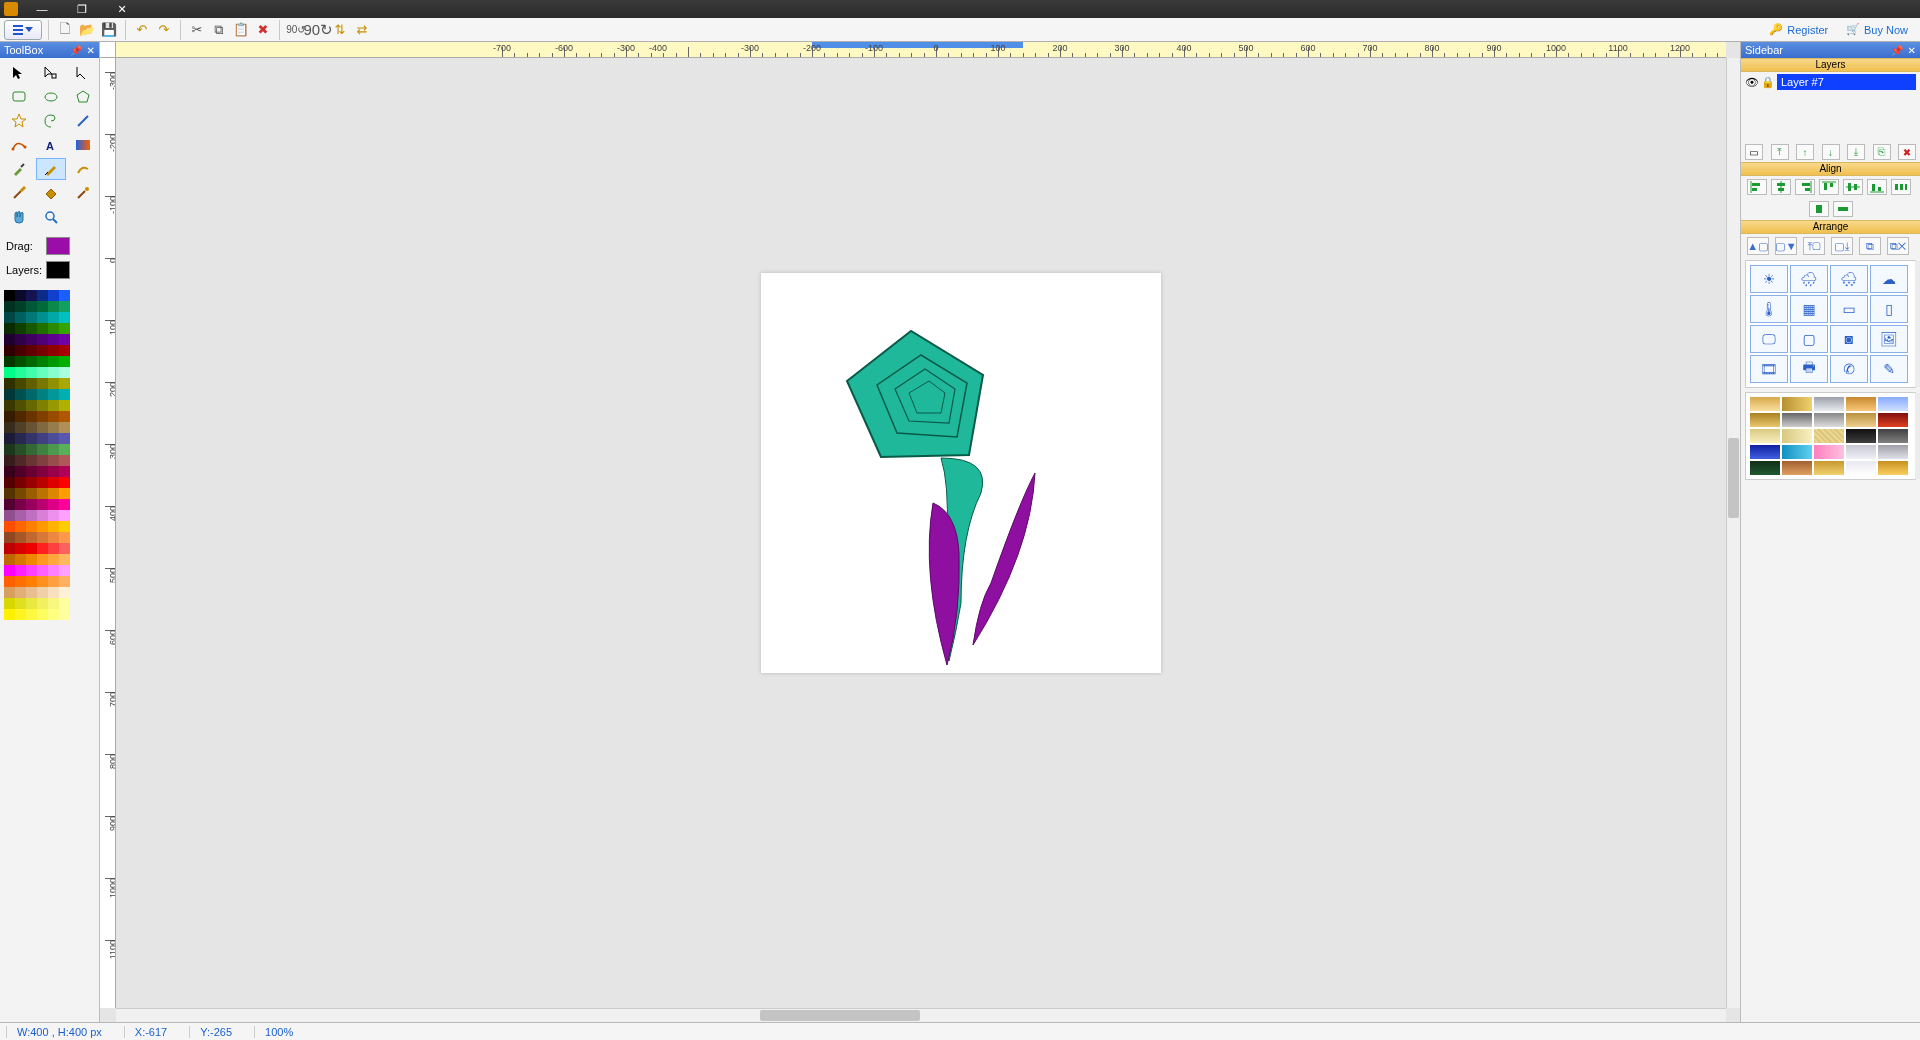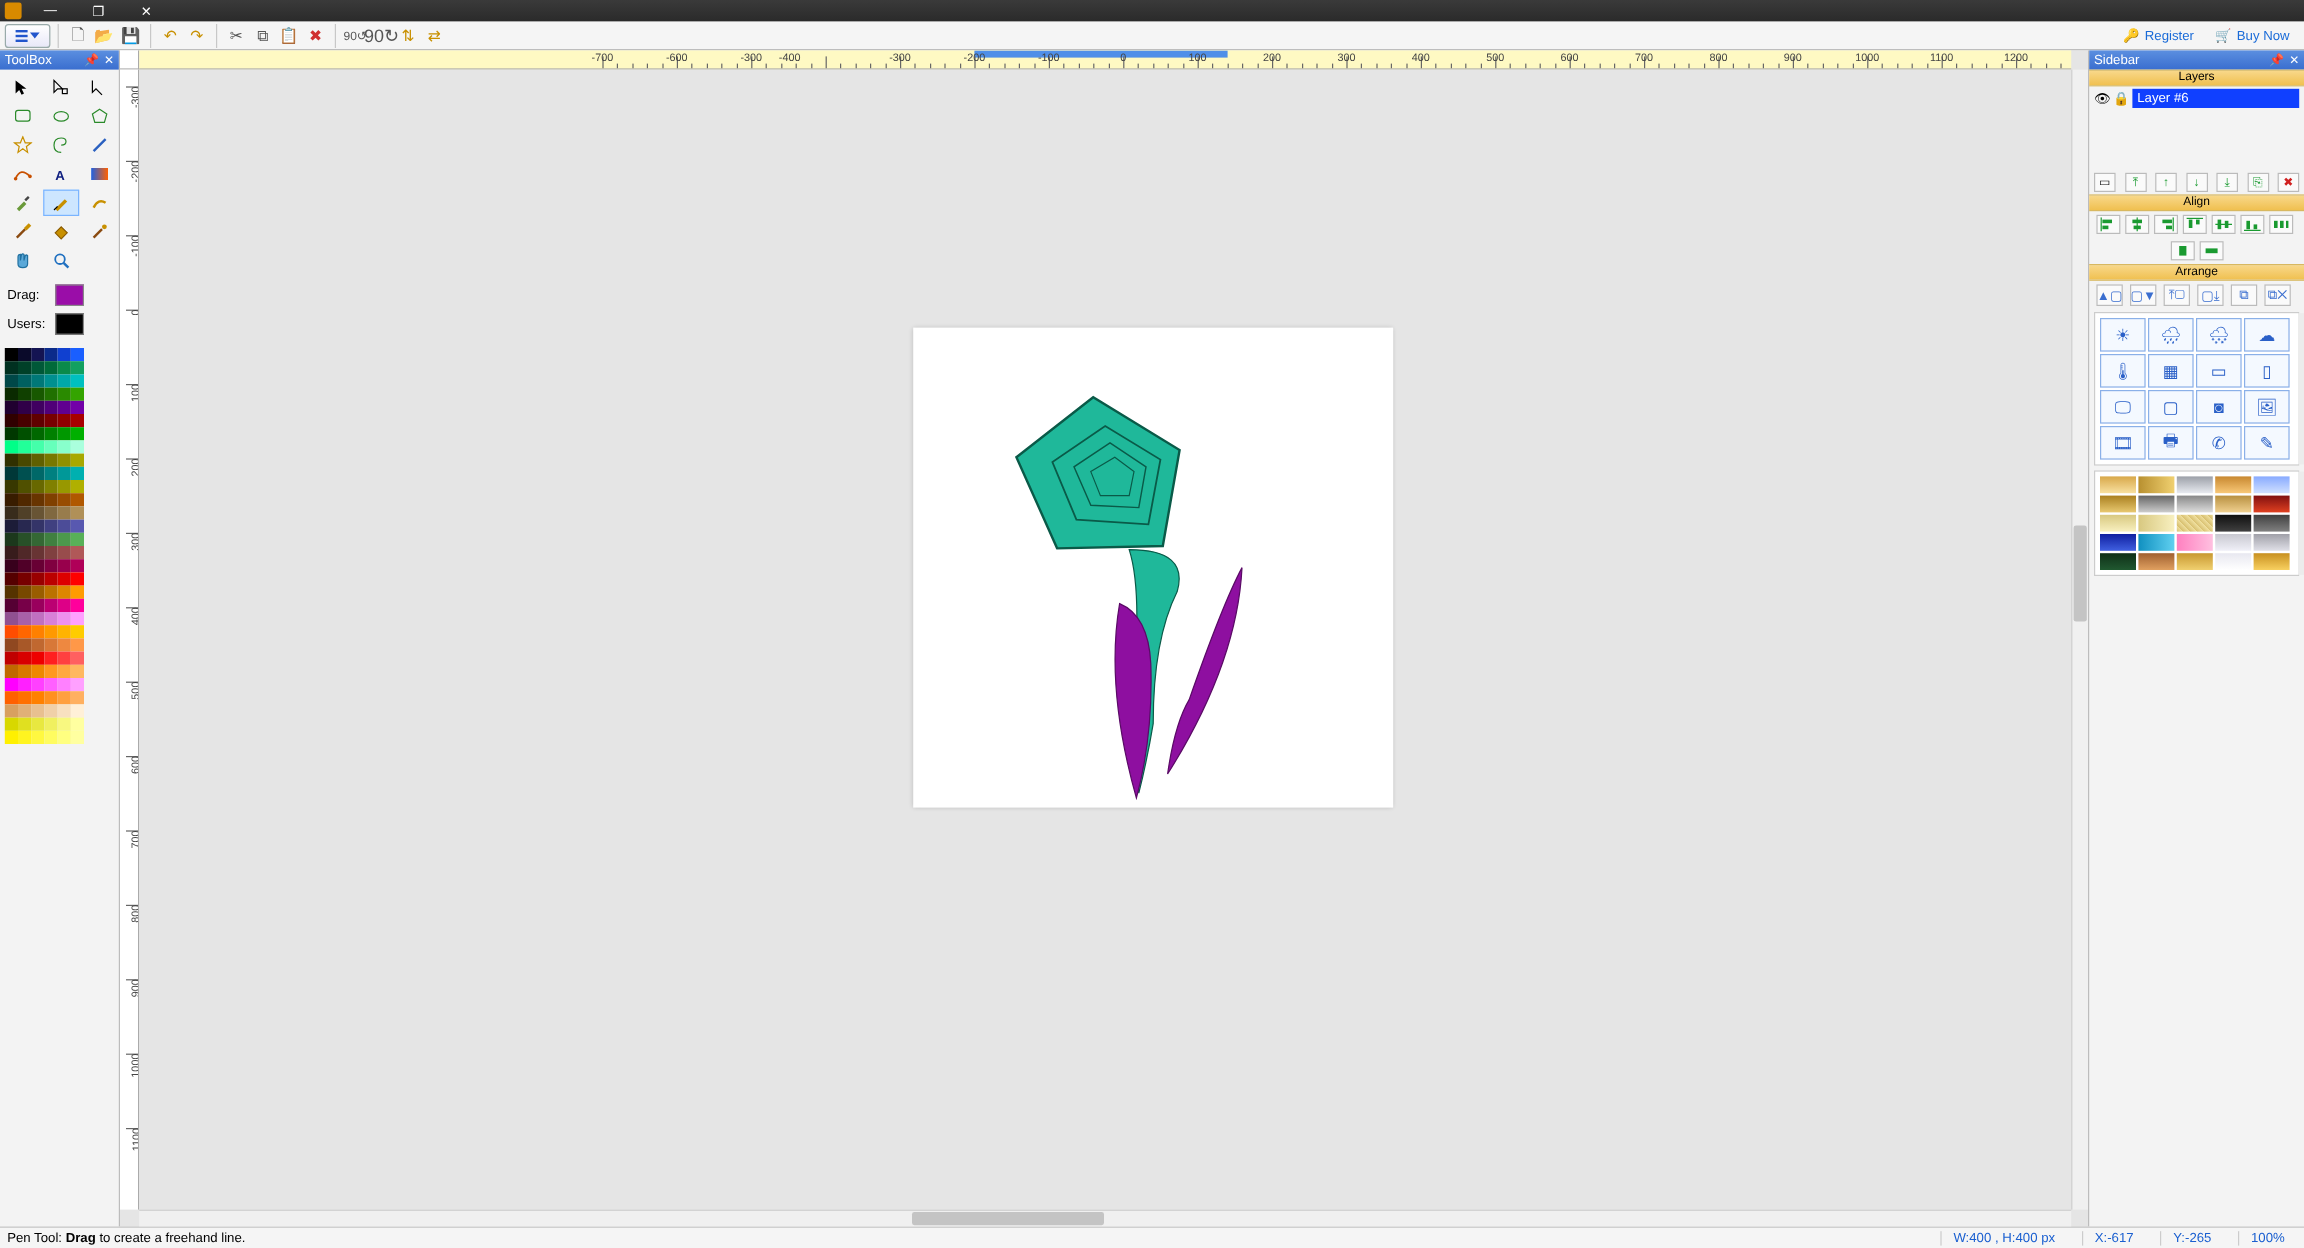--- a/index.html
+++ b/index.html
@@ -264,21 +264,21 @@
             <line x1="10" y1="10" x2="14" y2="14" stroke="#2070c0" stroke-width="2"></line>
           </svg>
         </div>
     </div>
     <div class="fillstroke">
       <div class="fsrow">
         <span class="lbl">Drag:</span>
         <span class="sw" id="fill-sw" style="background: rgb(154, 13, 168);"></span>
       </div>
       <div class="fsrow">
-        <span class="lbl">Users:</span>
+        <span class="lbl">Layers:</span>
         <span class="sw" id="stroke-sw" style="background: rgb(0, 0, 0);"></span>
       </div>
     </div>
     <div class="palette" id="palette">
         <div style="background: rgb(0, 0, 0);"></div>
         <div style="background: rgb(10, 10, 42);"></div>
         <div style="background: rgb(20, 20, 82);"></div>
         <div style="background: rgb(11, 43, 138);"></div>
         <div style="background: rgb(16, 64, 208);"></div>
         <div style="background: rgb(26, 95, 255);"></div>
@@ -645,21 +645,21 @@
     <div class="panel-title">
       <span>Sidebar</span>
       <span class="spacer"></span>
       <span class="pin">📌</span>
       <span class="x">✕</span>
     </div>
     <div class="section-hdr">Layers</div>
     <div class="layer-row">
       <span class="eye">👁</span>
       <span class="lock">🔒</span>
-      <span class="name">Layer #6</span>
+      <span class="name">Layer #7</span>
     </div>
     <div class="layer-space"></div>
     <div class="btn-row">
       <div class="mini">▭</div>
       <div class="mini" style="color:#1a9a30;">⤒</div>
       <div class="mini" style="color:#1a9a30;">↑</div>
       <div class="mini" style="color:#1a9a30;">↓</div>
       <div class="mini" style="color:#1a9a30;">⤓</div>
       <div class="mini" style="color:#1a9a30;">⎘</div>
       <div class="mini del">✖</div>
@@ -781,20 +781,17 @@
         <div class="gr" style="background: linear-gradient(rgb(160, 96, 48), rgb(224, 160, 96));"></div>
         <div class="gr" style="background: linear-gradient(rgb(200, 152, 48), rgb(240, 208, 112));"></div>
         <div class="gr" style="background: linear-gradient(rgb(232, 232, 240), rgb(255, 255, 255));"></div>
         <div class="gr" style="background: linear-gradient(rgb(200, 144, 32), rgb(248, 208, 96));"></div>
         <div class="vbar"></div>
     </div>
   </div>
 </div>
 
 <div class="statusbar">
-  <div class="msg">
-    <span>Pen Tool: </span><b>Drag</b><span> to create a freehand line.</span>
-  </div>
   <div class="cell">W:400 , H:400 px</div>
   <div class="cell">X:-617</div>
   <div class="cell">Y:-265</div>
   <div class="cell">100%</div>
 </div>
 
 </body></html>

